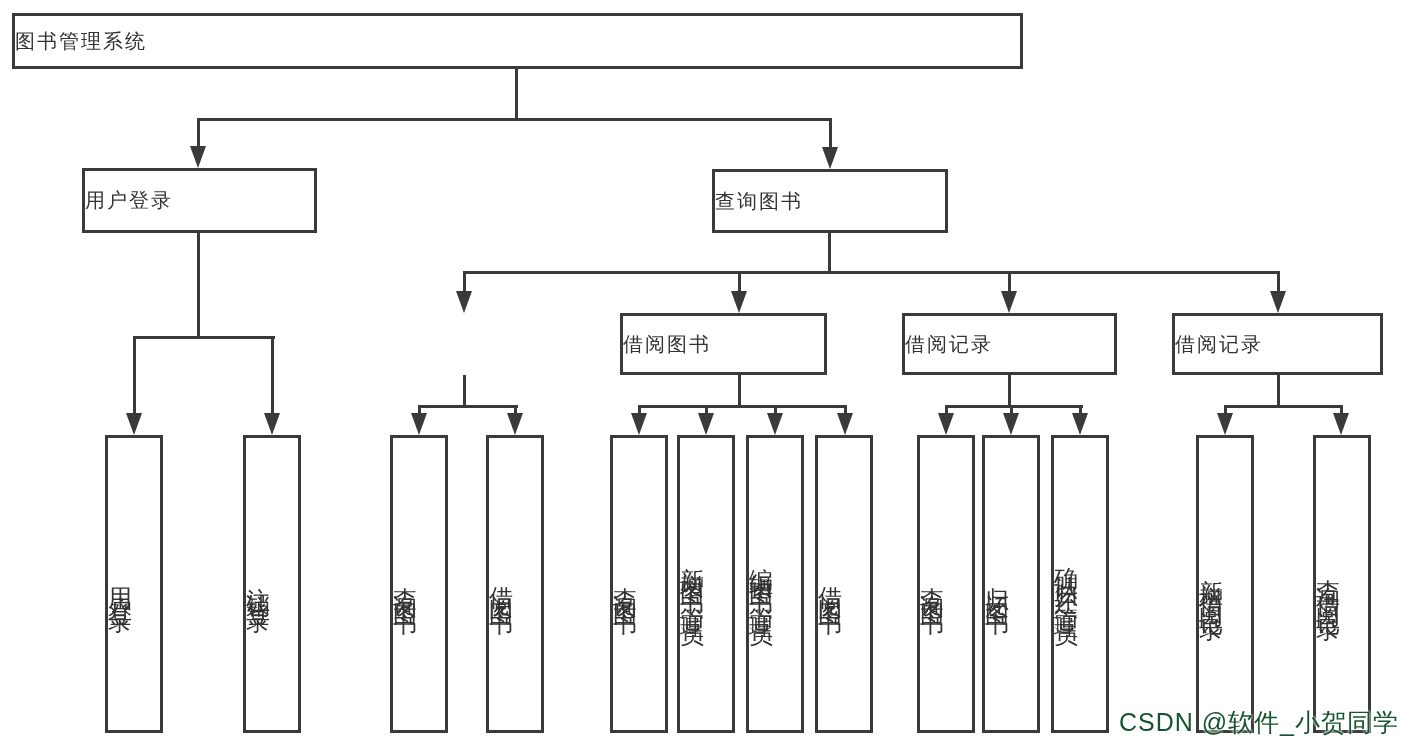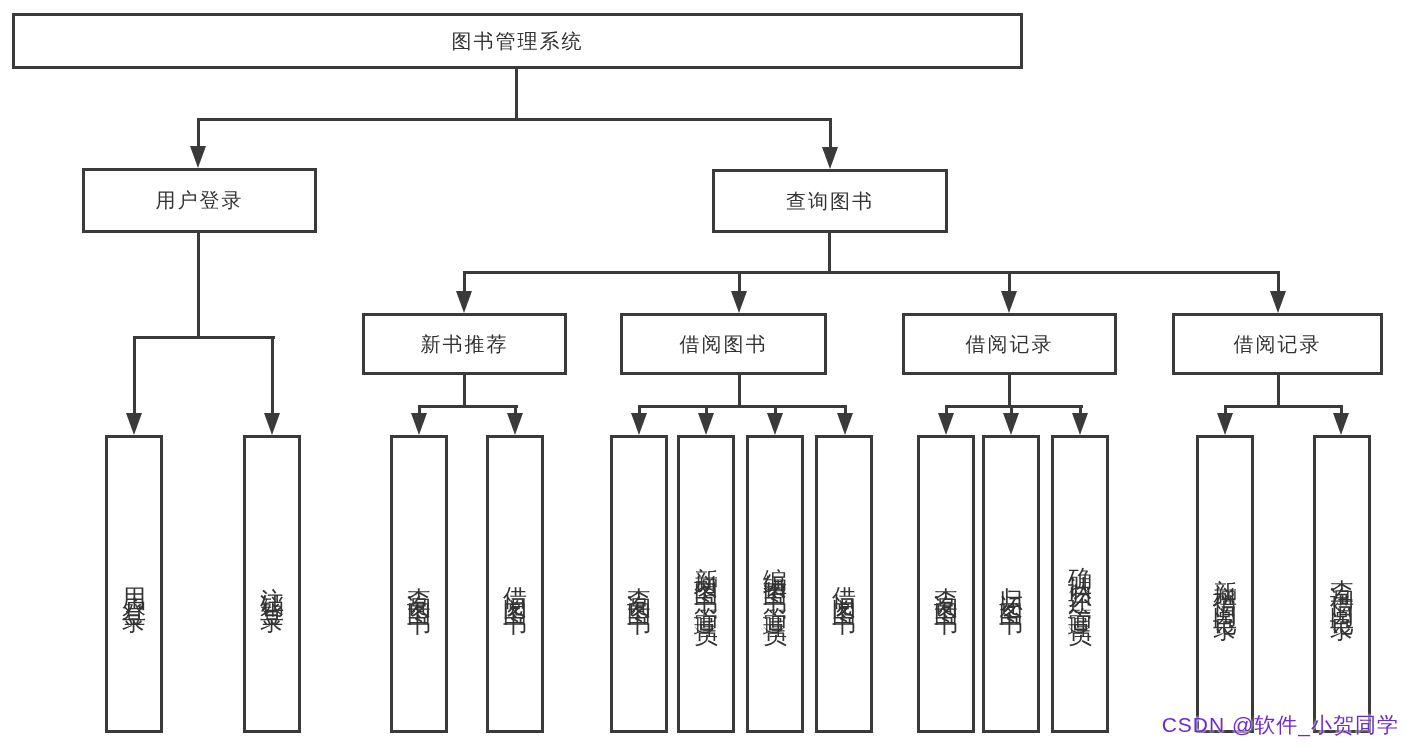--- a/index.html
+++ b/index.html
@@ -11,21 +11,21 @@
     font-family: "Liberation Sans", sans-serif;
     overflow: hidden;
   }
   .node {
     position: absolute;
     box-sizing: border-box;
     border: 3px solid #3a3a3a;
     background: #ffffff;
     display: flex;
     align-items: center;
-    justify-content: center;
+    justify-content: flex-start;
     color: #333333;
   }
   .h-label {
     font-size: 20px;
     letter-spacing: 2px;
     white-space: nowrap;
   }
   .v-label {
     writing-mode: vertical-rl;
     text-orientation: mixed;
@@ -43,22 +43,22 @@
     width: 0;
     height: 0;
     border-left: 8px solid transparent;
     border-right: 8px solid transparent;
     border-top: 22px solid #3a3a3a;
   }
   .watermark {
     position: absolute;
     right: 6px;
     bottom: 8px;
-    font-size: 21px;
-    color: #6d28d9;
+    font-size: 25px;
+    color: #14532d;
     letter-spacing: 1px;
     text-shadow: 0 0 3px #ffffff, 0 0 3px #ffffff;
     z-index: 5;
     white-space: nowrap;
   }
 </style>
 </head>
 <body>
 
 <div class="canvas">
@@ -67,23 +67,20 @@
     <span class="h-label">图书管理系统</span>
   </div>
 
   <div class="node" style="left:82px; top:168px; width:235px; height:65px;">
     <span class="h-label">用户登录</span>
   </div>
   <div class="node" style="left:712px; top:169px; width:236px; height:64px;">
     <span class="h-label">查询图书</span>
   </div>
 
-  <div class="node" style="left:362px; top:313px; width:205px; height:62px;">
-    <span class="h-label">新书推荐</span>
-  </div>
   <div class="node" style="left:620px; top:313px; width:207px; height:62px;">
     <span class="h-label">借阅图书</span>
   </div>
   <div class="node" style="left:902px; top:313px; width:215px; height:62px;">
     <span class="h-label">借阅记录</span>
   </div>
   <div class="node" style="left:1172px; top:313px; width:211px; height:62px;">
     <span class="h-label">借阅记录</span>
   </div>
 

